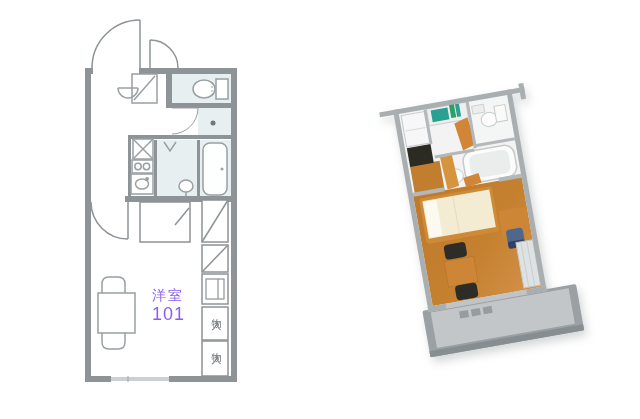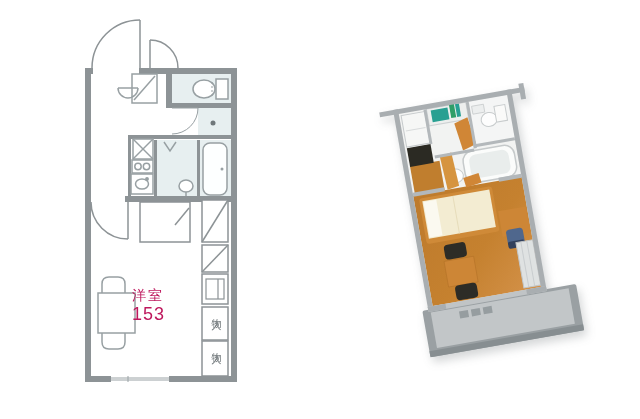--- a/index.html
+++ b/index.html
@@ -1,21 +1,21 @@
 <!DOCTYPE html>
 <html><head>
 <meta charset="utf-8">
 <style>
   html,body{margin:0;padding:0;background:#ffffff;}
   body{font-family:"Liberation Sans",sans-serif;}
   #stage{position:relative;width:640px;height:419px;background:#ffffff;overflow:hidden;}
   #plan2d{position:absolute;left:85px;top:15px;width:160px;height:370px;}
   #plan3d{position:absolute;left:355px;top:70px;width:250px;height:310px;
           filter:drop-shadow(3px 5px 5px rgba(60,70,75,.22));}
-  .room-label{position:absolute;left:132px;top:288px;color:#be185d;line-height:1.12;}
+  .room-label{position:absolute;left:152px;top:288px;color:#8b5cf6;line-height:1.12;}
   .room-label .l1{font-size:14px;letter-spacing:2px;}
   .room-label .l2{font-size:18px;letter-spacing:1px;}
   .tana-label{position:absolute;writing-mode:vertical-rl;text-orientation:upright;
               font-size:10px;letter-spacing:1px;color:#6e7578;}
   #tana1{left:209px;top:311px;}
   #tana2{left:209px;top:345px;}
 </style>
 </head>
 <body>
 
@@ -139,21 +139,21 @@
       <rect x="13" y="278" width="37" height="40"></rect>
     </g>
     <g stroke="#98a0a3" stroke-width="1.5" fill="none">
       <path d="M17,278 L17,269 Q17,262 24,262 L33,262 Q40,262 40,269 L40,278"></path>
       <path d="M17,318 L17,327 Q17,334 24,334 L33,334 Q40,334 40,327 L40,318"></path>
     </g>
   </svg>
 
   <div class="room-label">
     <div class="l1">洋室</div>
-    <div class="l2">153</div>
+    <div class="l2">101</div>
   </div>
   <div id="tana1" class="tana-label">物入</div>
   <div id="tana2" class="tana-label">物入</div>
 
   <svg id="plan3d" viewBox="0 0 250 310">
     <defs>
       <linearGradient id="floorGrad" x1="0" y1="0" x2="1" y2="1">
         <stop offset="0" stop-color="#bd7a2c"></stop>
         <stop offset="0.55" stop-color="#c5812f"></stop>
         <stop offset="1" stop-color="#d4924a"></stop>

